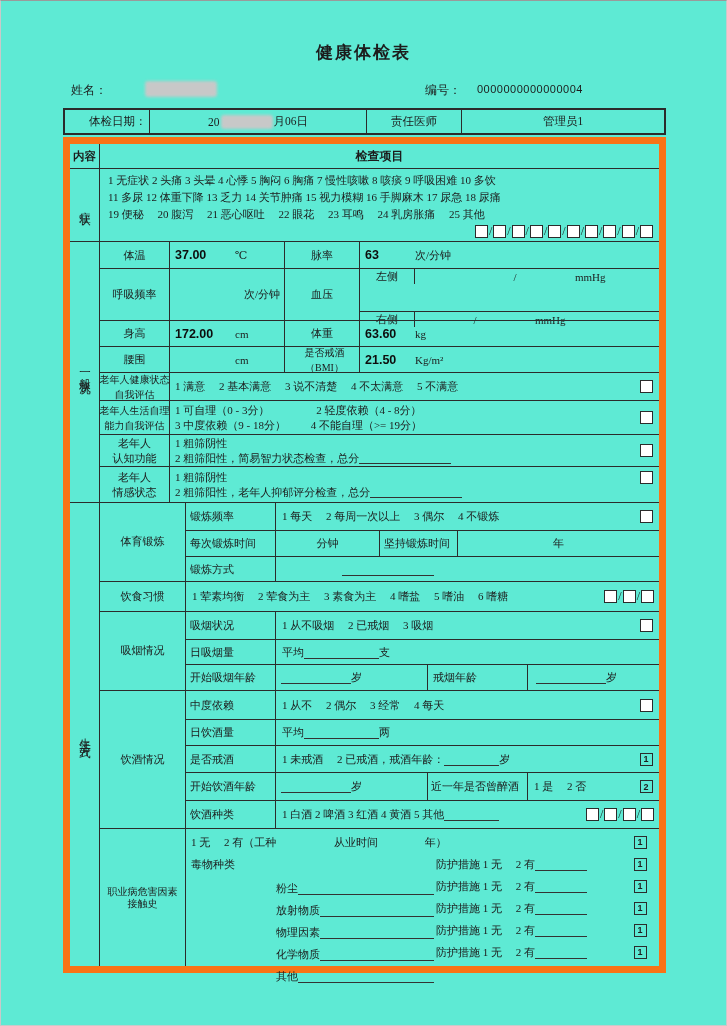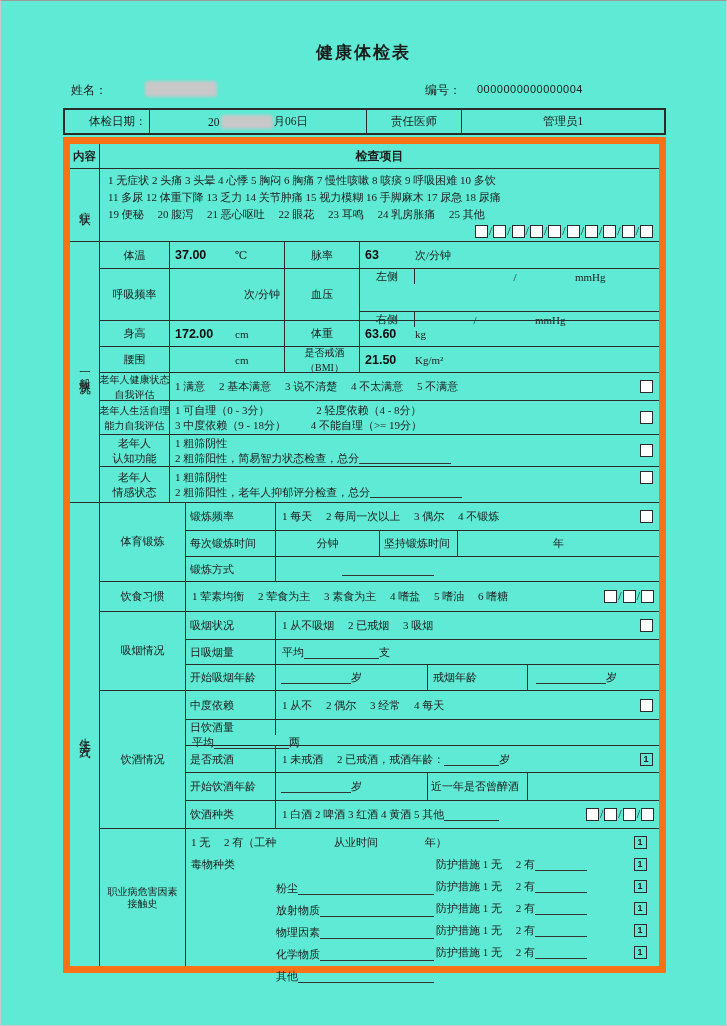--- a/index.html
+++ b/index.html
@@ -383,21 +383,21 @@
           <div class="group-body">
             <div class="row" style="height:28px;">
               <div class="cell ls-sub">中度依赖</div>
               <div class="cell ls-content last">
                 <span class="nowrap">1 从不　 2 偶尔　 3 经常　 4 每天</span>
                 <span class="boxwrap">
                     <span class="cbx"></span>
                   </span>
               </div>
             </div>
-            <div class="row" style="height:26px;flex-direction:column;">
+            <div class="row" style="height:26px;">
               <div class="cell ls-sub">日饮酒量</div>
               <div class="cell ls-content last">
                   <span>平均</span>
                   <span class="bl bl-75"></span>
                   <span>两</span>
                 </div>
             </div>
             <div class="row" style="height:27px;">
               <div class="cell ls-sub">是否戒酒</div>
               <div class="cell ls-content last">
@@ -409,20 +409,26 @@
                   </span>
               </div>
             </div>
             <div class="row" style="height:28px;">
               <div class="cell ls-sub">开始饮酒年龄</div>
               <div class="cell w152">
                   <span class="bl bl-70"></span>
                   <span>岁</span>
                 </div>
               <div class="cell w100" style="padding-left:3px;">近一年是否曾醉酒</div>
+              <div class="cell last" style="flex:1; padding-left:6px;">
+                <span class="nowrap">1 是　 2 否</span>
+                <span class="boxwrap">
+                    <span class="nbox">2</span>
+                  </span>
+              </div>
             </div>
             <div class="row" style="height:28px;">
               <div class="cell ls-sub">饮酒种类</div>
               <div class="cell ls-content last">
                 <span class="nowrap">1 白酒 2 啤酒 3 红酒 4 黄酒 5 其他</span>
                   <span class="bl bl-55"></span>
                 <span class="boxwrap" style="width:auto; margin-right:5px;">
                     <span class="cbx"></span>
                     <span class="slash">/</span>
                     <span class="cbx"></span>

